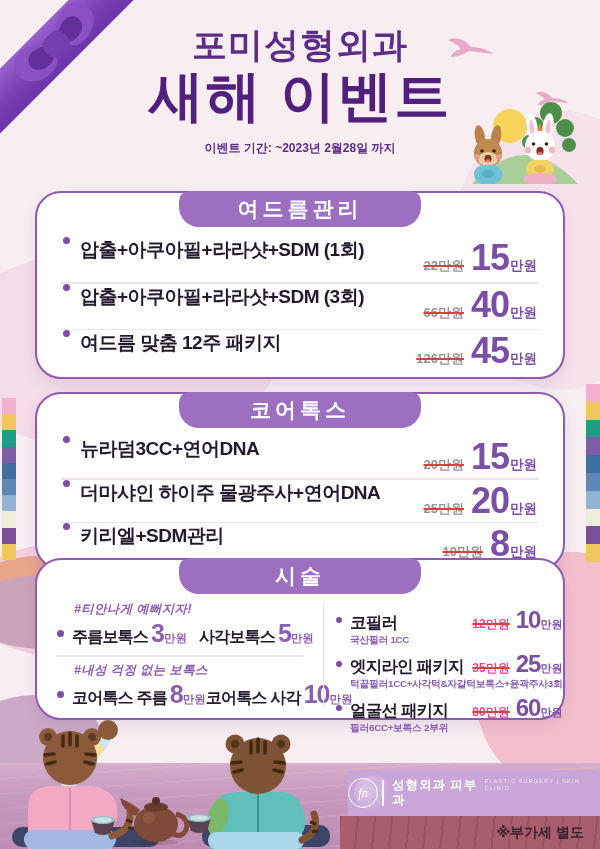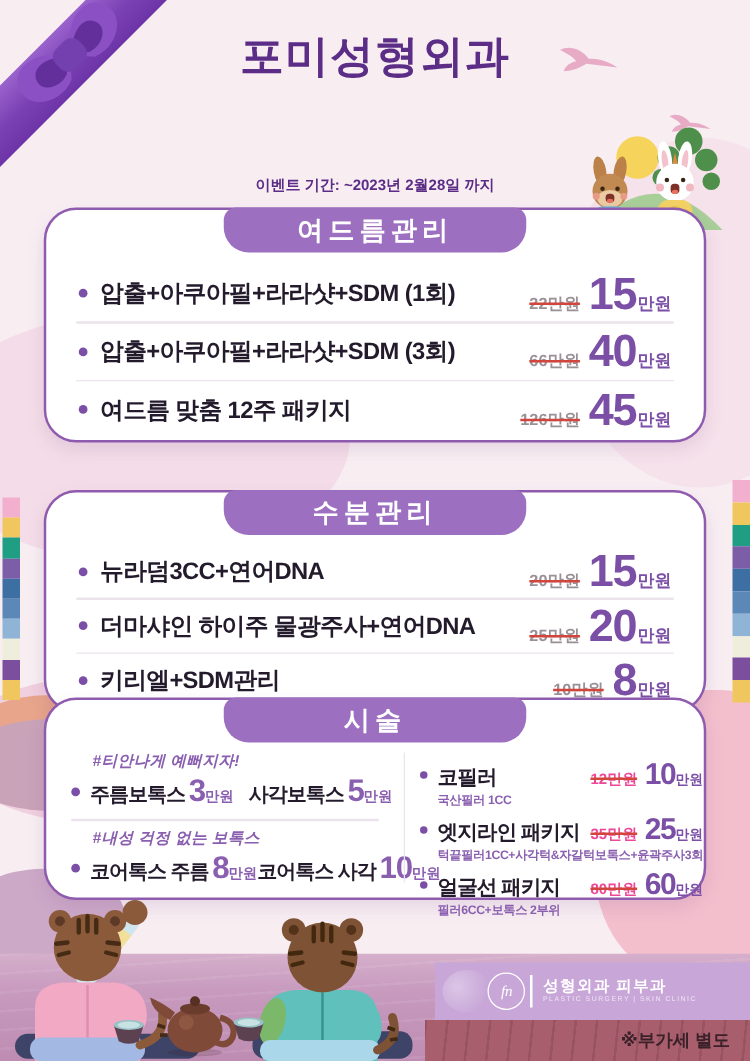--- a/index.html
+++ b/index.html
@@ -39,29 +39,29 @@
   .period{position:absolute;top:140px;left:0;width:100%;text-align:center;z-index:2;
     font-size:12px;font-weight:bold;color:#5B2D86;}
 
   .scene{position:absolute;left:452px;top:100px;width:148px;height:84px;z-index:1;}
   .bird1{position:absolute;left:446px;top:36px;width:50px;height:30px;z-index:1;}
   .bird2{position:absolute;left:534px;top:90px;width:36px;height:22px;z-index:1;}
 
   
   .card{position:absolute;left:35px;width:530px;background:#fff;border:2.5px solid #8E5BAE;
     border-radius:26px;box-shadow:0 6px 14px rgba(110,55,135,.12);z-index:2;box-sizing:border-box;}
-  .card1{top:166px;height:188px;}
+  .card1{top:191px;height:188px;}
   .card2{top:392px;height:178px;}
   .card3{top:558px;height:162px;}
   .card-tab{position:absolute;top:-2.5px;left:50%;transform:translateX(-50%);width:242px;height:36px;
     background:#9C6FC0;border-radius:10px 10px 20px 20px;color:#fff;font-size:21px;font-weight:bold;
     letter-spacing:4px;display:flex;align-items:center;justify-content:center;}
   .rows{position:absolute;left:0;right:0;}
   .card1 .rows{top:44px;} .card2 .rows{top:42px;}
-  .row{display:flex;align-items:center;padding:0 26px;white-space:nowrap;}
+  .row{display:flex;padding:0 26px;white-space:nowrap;}
   .card1 .row{height:45px;} .card2 .row{height:42px;}
   .hdiv{height:1.5px;background:#EBE4EC;margin:0 24px;}
   .bullet{width:7px;height:7px;border-radius:50%;background:#7B4FA6;margin-right:10px;flex:none;}
   .item-name{font-size:19px;font-weight:bold;color:#231A2B;letter-spacing:-0.5px;}
   .spacer{flex:1;}
   .pricegrp{display:flex;align-items:baseline;}
   .old{font-size:13px;font-weight:bold;color:#9A9098;text-decoration:line-through;
     text-decoration-color:#D2453C;text-decoration-thickness:2px;margin-right:7px;}
   .big{font-size:36px;font-weight:bold;color:#7B4FA6;letter-spacing:-1px;}
   .unit{font-size:13.5px;font-weight:bold;color:#7B4FA6;margin-left:1px;}
@@ -104,21 +104,21 @@
 
   
   .logo-band{position:absolute;left:348px;top:770px;width:252px;height:46px;background:#C8A7D8;z-index:5;
     display:flex;align-items:center;justify-content:center;gap:8px;}
   .logo-band::before{content:"";position:absolute;left:6px;top:6px;width:40px;height:34px;border-radius:50%;
     background:radial-gradient(circle at 30% 40%, rgba(255,255,255,.35), transparent 70%);}
   .logo-mark{width:28px;height:28px;border:1.6px solid #fff;border-radius:50%;color:#fff;flex:none;
     font-family:"Liberation Serif",serif;font-size:12px;font-style:italic;display:flex;align-items:center;justify-content:center;}
   .logo-name{color:#fff;font-size:23px;font-weight:bold;letter-spacing:5px;font-family:"Liberation Serif",serif;}
   .logo-bar{width:2px;height:26px;background:#fff;margin-left:-4px;}
-  .logo-col{display:flex;flex-direction:column;line-height:1.2;}
+  .logo-col{display:flex;line-height:1.2;}
   .logo-kr{color:#fff;font-size:12.5px;font-weight:bold;letter-spacing:1px;}
   .logo-en{color:#F0E4F5;font-size:5.5px;letter-spacing:1.2px;}
   .maroon-band{position:absolute;left:340px;top:816px;width:260px;height:33px;background:#A85E6C;z-index:5;
     display:flex;align-items:center;justify-content:flex-end;padding-right:16px;box-sizing:border-box;}
   .maroon-band::before{content:"";position:absolute;inset:0;
     background:repeating-linear-gradient(96deg,rgba(60,20,30,.14) 0 2px,transparent 2px 17px);}
   .vat{position:relative;font-size:14px;font-weight:bold;color:#3A2028;}
 </style>
 </head>
 <body>
@@ -217,20 +217,21 @@
       <ellipse cx="88" cy="53.5" rx="2.5" ry="1.7" fill="#E8705E"></ellipse>
       <circle cx="76" cy="50" r="3.2" fill="#F2B8C2"></circle>
         <circle cx="100" cy="50" r="3.2" fill="#F2B8C2"></circle>
       <rect x="74" y="60" width="28" height="18" rx="9" fill="#F2D264"></rect>
       <ellipse cx="88" cy="69" rx="6" ry="4" fill="#E3BE4E"></ellipse>
       <ellipse cx="88" cy="79" rx="17" ry="6" fill="#F0B0C4"></ellipse>
     </g>
   </svg>
 
   <div class="clinic">포미성형외과</div>
+  <div class="event-title">새해 이벤트</div>
   <div class="period">이벤트 기간: ~2023년 2월28일 까지</div>
 
   <div class="card card1">
     <div class="card-tab">여드름관리</div>
     <div class="rows">
       <div class="row">
         <span class="bullet"></span>
         <span class="item-name">압출+아쿠아필+라라샷+SDM (1회)</span>
         <span class="spacer"></span>
         <span class="pricegrp">
@@ -258,21 +259,21 @@
         <span class="pricegrp">
           <span class="old">126만원</span>
           <span class="big">45</span>
           <span class="unit">만원</span>
         </span>
       </div>
     </div>
   </div>
 
   <div class="card card2">
-    <div class="card-tab">수분관리</div>
+    <div class="card-tab">코어톡스</div>
     <div class="rows">
       <div class="row">
         <span class="bullet"></span>
         <span class="item-name">뉴라덤3CC+연어DNA</span>
         <span class="spacer"></span>
         <span class="pricegrp">
           <span class="old">20만원</span>
           <span class="big">15</span>
           <span class="unit">만원</span>
         </span>

